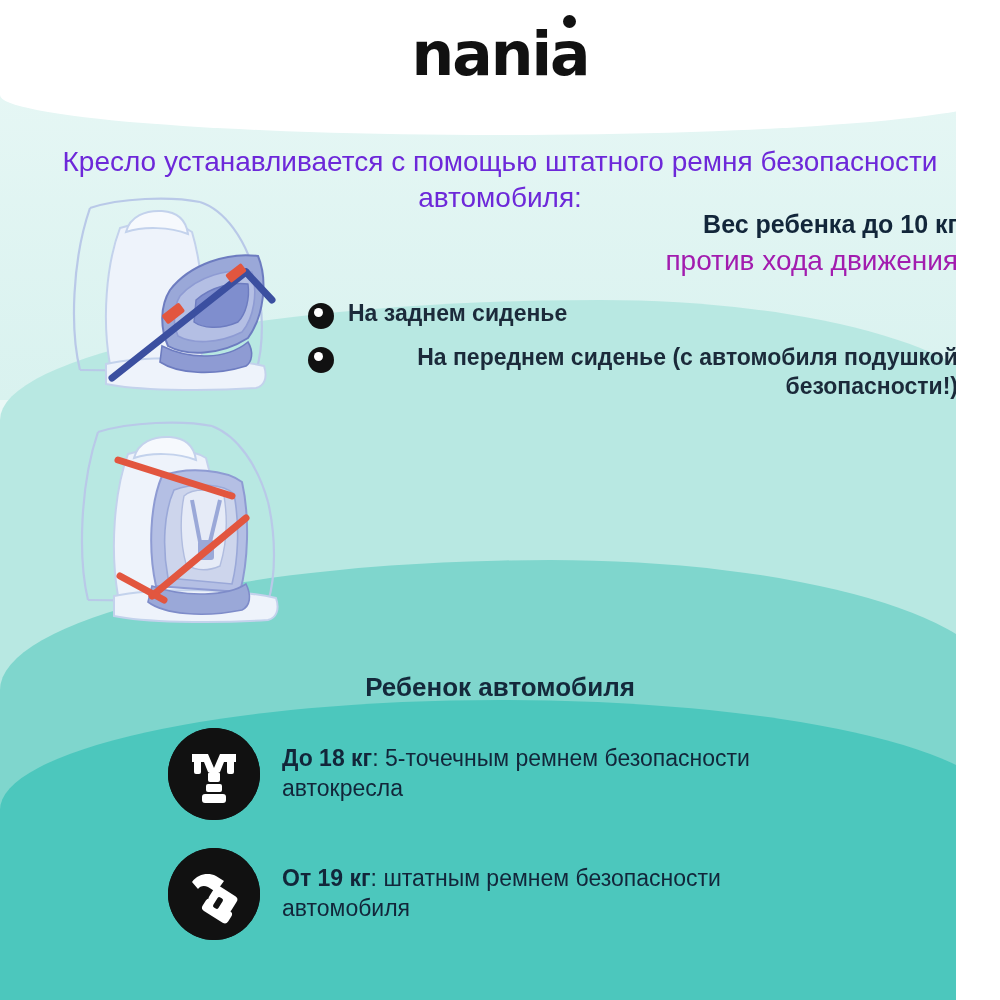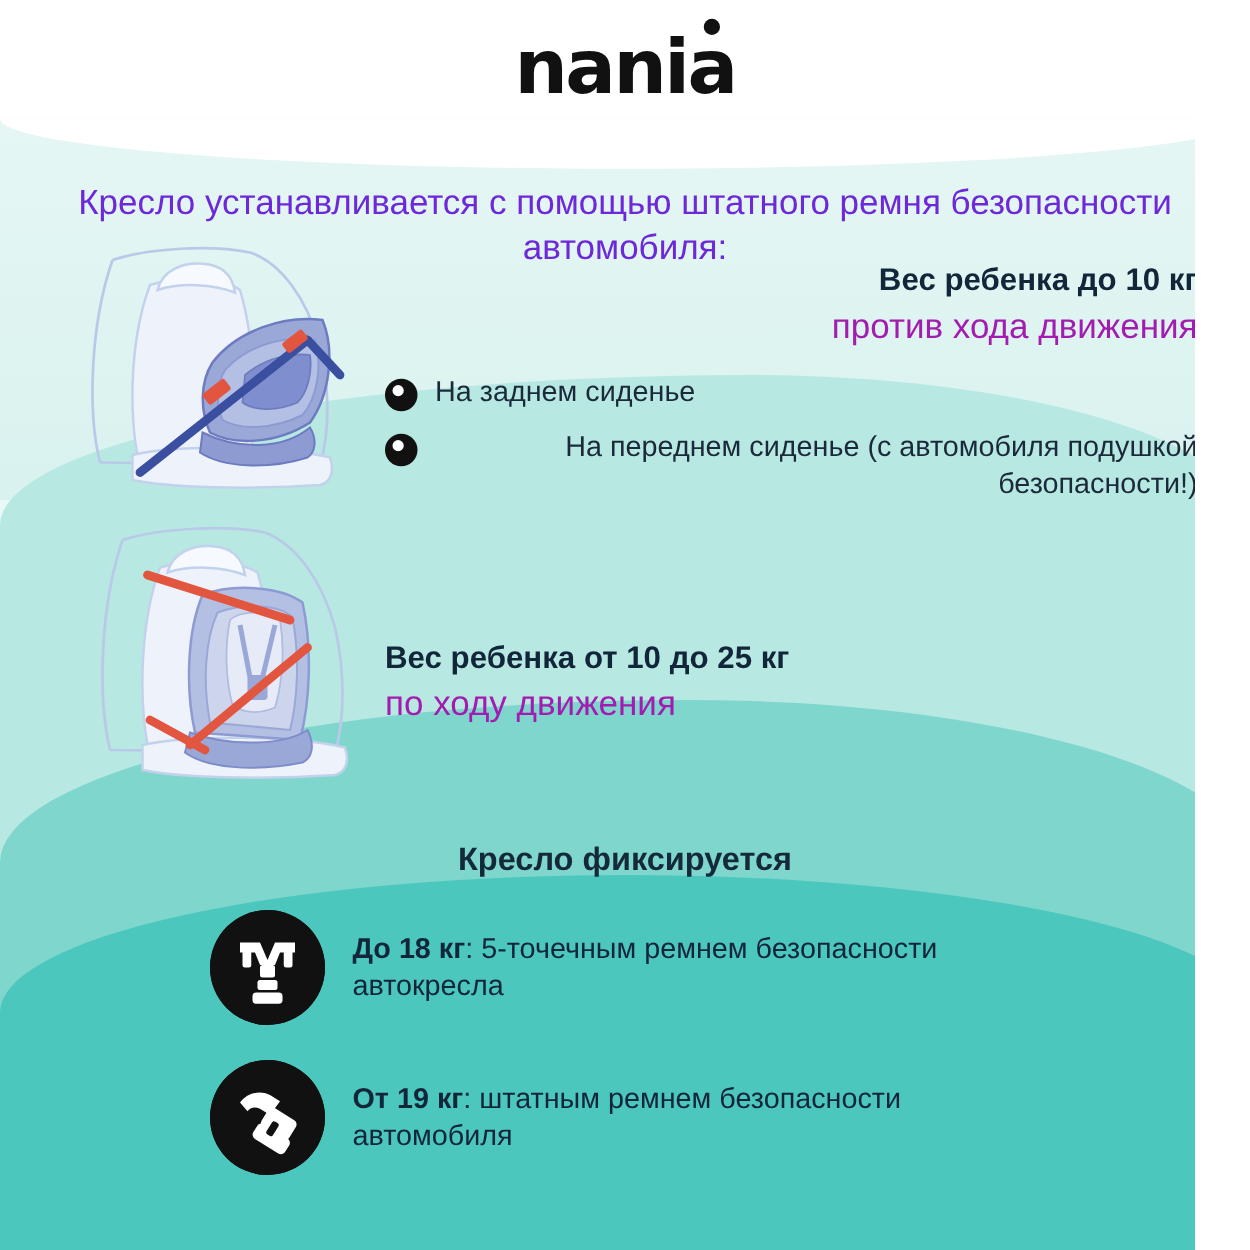--- a/index.html
+++ b/index.html
@@ -68,21 +68,21 @@
   }
 
   
   .txtblock{position:absolute;z-index:20;}
   .blk-title{
     font-size:25px;font-weight:bold;color:#12263a;margin-bottom:6px;
   }
   .blk-sub{
     font-size:28px;color:#a21caf;
   }
-  .bullets{margin-top:22px;}
+  .bullets{margin-top:22px;font-weight:bold;}
   .bullet{
     display:flex;align-items:flex-start;margin-bottom:14px;
   }
   .bullet .b-icon{
     flex:0 0 auto;width:26px;height:26px;border-radius:50%;
     background:#111;margin-right:14px;margin-top:4px;position:relative;
   }
   .bullet .b-icon:after{
     content:"";position:absolute;left:6px;top:5px;width:9px;height:9px;border-radius:50%;
     background:#fff;
@@ -196,26 +196,22 @@
         <span class="b-icon"></span>
         <span class="b-text">На заднем сиденье</span>
       </div>
       <div class="bullet">
         <span class="b-icon"></span>
         <span class="b-text">На переднем сиденье (с автомобиля подушкой безопасности!)</span>
       </div>
     </div>
   </div>
 
-  <div class="txtblock" style="top:512px;left:308px;width:650px;">
-    <div class="blk-title">Вес ребенка от 10 до 25 кг</div>
-    <div class="blk-sub">по ходу движения</div>
-  </div>
-
-  <div id="mid-heading">Кресло фиксируется</div>
+
+  <div id="mid-heading">Ребенок автомобиля</div>
 
   <div class="fixrow" style="top:728px;left:168px;">
     <div class="fix-badge">
       <svg width="92" height="92" viewBox="0 0 92 92">
         <circle cx="46" cy="46" r="46" fill="#111"></circle>
         <path d="M24 26 L40 26 L46 40 L52 26 L68 26 L68 34 L56 34 L52 44 L40 44 L36 34 L24 34 Z" fill="#fff"></path>
         <rect x="40" y="44" width="12" height="10" rx="2" fill="#fff"></rect>
         <rect x="38" y="56" width="16" height="8" rx="2" fill="#fff"></rect>
         <rect x="34" y="66" width="24" height="9" rx="3" fill="#fff"></rect>
         <rect x="26" y="30" width="7" height="16" rx="2" fill="#fff"></rect>

